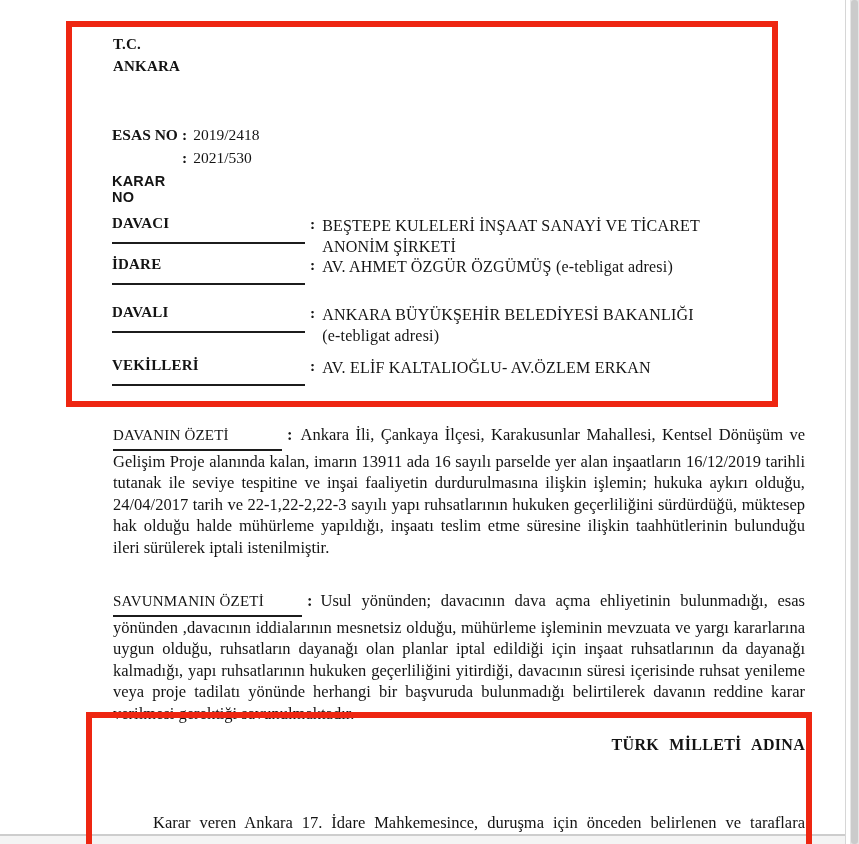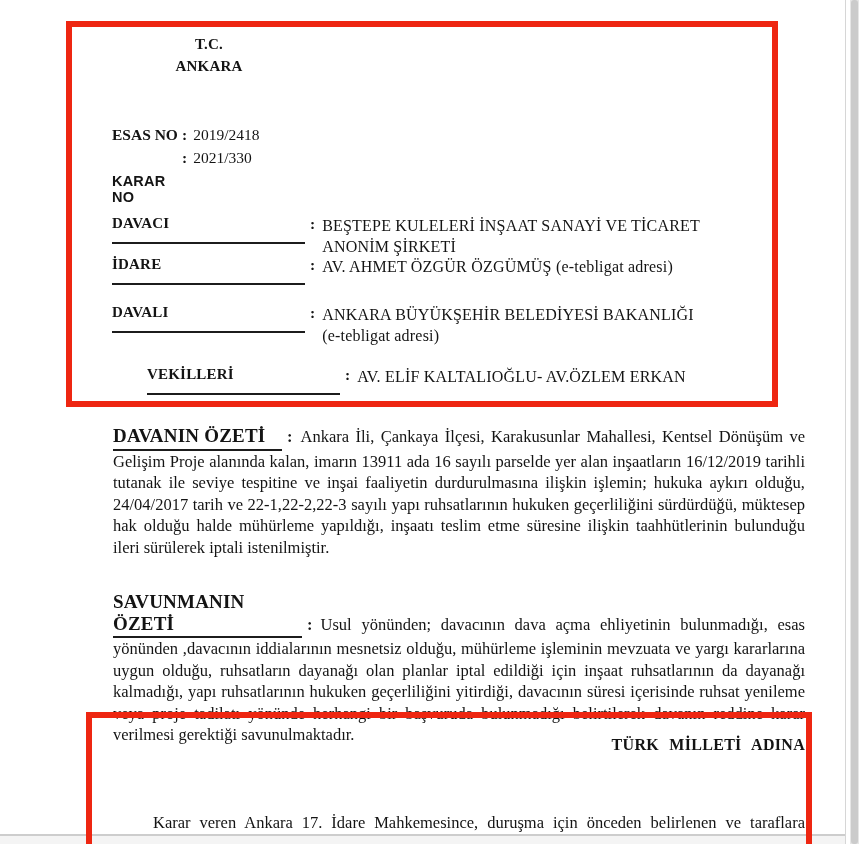--- a/index.html
+++ b/index.html
@@ -11,47 +11,47 @@
     -webkit-font-smoothing:antialiased;
   }
   .page{position:absolute;left:0;top:0;width:845px;height:844px;background:#ffffff;}
 
   
   .anno-box{position:absolute;border:6px solid #ee2611;background:transparent;pointer-events:none;z-index:10;}
   .anno-box.box1{left:66px;top:21px;width:700px;height:374px;}
   .anno-box.box2{left:86px;top:712px;width:714px;height:128px;}
 
   
-  .court-header{position:absolute;left:113px;top:33px;width:192px;text-align:center;
+  .court-header{position:absolute;left:113px;top:33px;width:192px;
     font-weight:bold;font-size:15px;line-height:22px;letter-spacing:.2px;}
 
   
   .case-block{position:absolute;left:112px;top:126px;}
   .case-row{display:flex;align-items:flex-start;height:23px;font-size:15.5px;}
   .case-label{display:inline-block;width:70px;font-weight:bold;}
   .case-label.sans{font-family:"Liberation Sans","DejaVu Sans",sans-serif;font-size:14.5px;letter-spacing:.2px;margin-top:24px;}
   .case-sep{font-weight:bold;margin-right:6px;}
 
   
   .party-row{position:absolute;left:112px;display:flex;align-items:flex-start;}
   .party-label{display:inline-block;width:193px;font-weight:bold;font-size:15px;
     border-bottom:2px solid #1c1c1c;padding-bottom:10px;letter-spacing:.2px;}
   .party-sep{font-weight:bold;margin:0 7px 0 5px;font-size:15.5px;}
   .party-value{width:488px;font-size:16px;line-height:21px;letter-spacing:.2px;}
   .row-davaci{top:215px;}
   .row-vekili{top:256px;}
   .row-davali{top:304px;}
-  .row-vekilleri{top:366px;margin-left:35px;}
+  .row-vekilleri{top:357px;}
 
   
   .para{position:absolute;left:113px;width:692px;text-align:justify;
     font-size:16.5px;line-height:21.5px;}
   .para-claim{top:405px;}
   .para-defense{top:571px;}
-  .para-label{display:inline-block;font-weight:bold;font-size:19px;
+  .para-label{display:inline-block;font-weight:normal;font-size:15px;
     border-bottom:2px solid #1c1c1c;padding-bottom:2px;letter-spacing:.2px;margin-top:20px;}
   .para-label.w-claim{width:169px;}
   .para-label.w-defense{width:189px;}
   .para-sep{font-weight:bold;margin:0 8px 0 5px;}
 
   
   .ruling-heading{position:absolute;left:113px;top:736px;width:692px;text-align:right;
     font-weight:bold;font-size:16px;word-spacing:6px;letter-spacing:.3px;}
   .ruling-para{position:absolute;left:113px;top:812px;width:692px;text-align:justify;
     font-size:16.5px;line-height:22px;text-indent:40px;}
@@ -77,21 +77,21 @@
 
   <div class="case-block">
     <div class="case-row">
       <span class="case-label">ESAS NO</span>
       <span class="case-sep">:</span>
       <span class="case-value">2019/2418</span>
     </div>
     <div class="case-row">
       <span class="case-label sans">KARAR NO</span>
       <span class="case-sep">:</span>
-      <span class="case-value">2021/330</span>
+      <span class="case-value">2021/530</span>
     </div>
   </div>
 
   <div class="party-row row-davaci">
     <span class="party-label">DAVACI</span>
     <span class="party-sep">:</span>
     <span class="party-value">
       <span>BEŞTEPE KULELERİ İNŞAAT SANAYİ VE TİCARET</span><br>
       <span>ANONİM ŞİRKETİ</span>
     </span>

